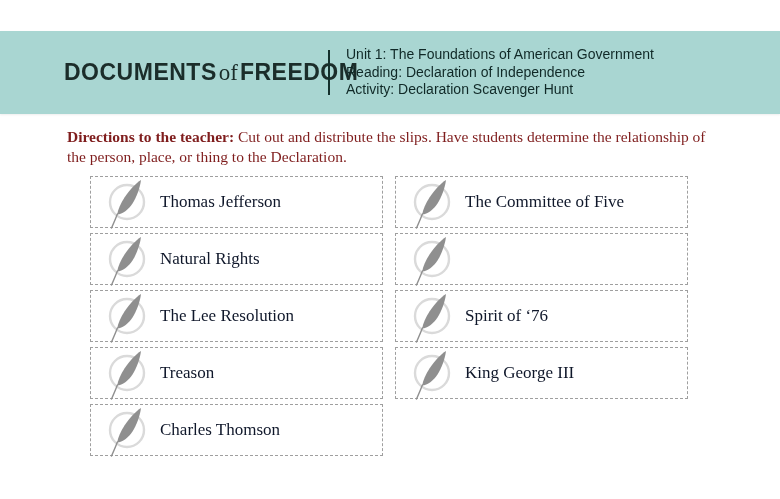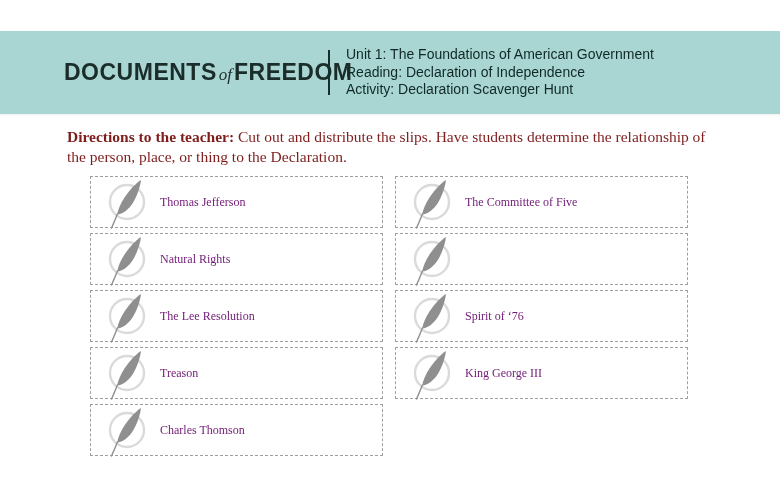--- a/index.html
+++ b/index.html
@@ -35,22 +35,21 @@
     font-family: "Liberation Sans", sans-serif;
     font-weight: 700;
     font-size: 23px;
     letter-spacing: 0.5px;
     white-space: nowrap;
     color: #1b2d2a;
   }
   .logo-of {
     font-family: "Liberation Serif", serif;
     font-weight: 400;
-    font-style: italic;
-    font-size: 17px;
+    font-size: 23px;
     letter-spacing: 0;
     margin: 0 2px;
   }
   .logo-tagline {
     margin-top: 3px;
     font-family: "Liberation Serif", serif;
     font-style: italic;
     font-variant: small-caps;
     font-size: 9px;
     letter-spacing: 0.2px;
@@ -114,22 +113,22 @@
     padding-left: 12px;
     overflow: visible;
   }
 
   .quill { width: 44px; height: 50px; flex: 0 0 auto; margin-top: 3px; }
   .quill svg { display: block; width: 44px; height: 50px; overflow: visible; }
 
   .slip-label {
     margin-left: 13px;
     font-family: "Liberation Serif", serif;
-    font-size: 12px;
-    color: #701a75;
+    font-size: 17px;
+    color: #0f172a;
     white-space: nowrap;
   }
 
   .svg-defs { position: absolute; width: 0; height: 0; overflow: hidden; }
 </style>
 </head>
 <body>
 
 <svg class="svg-defs" aria-hidden="true">
   <defs>

